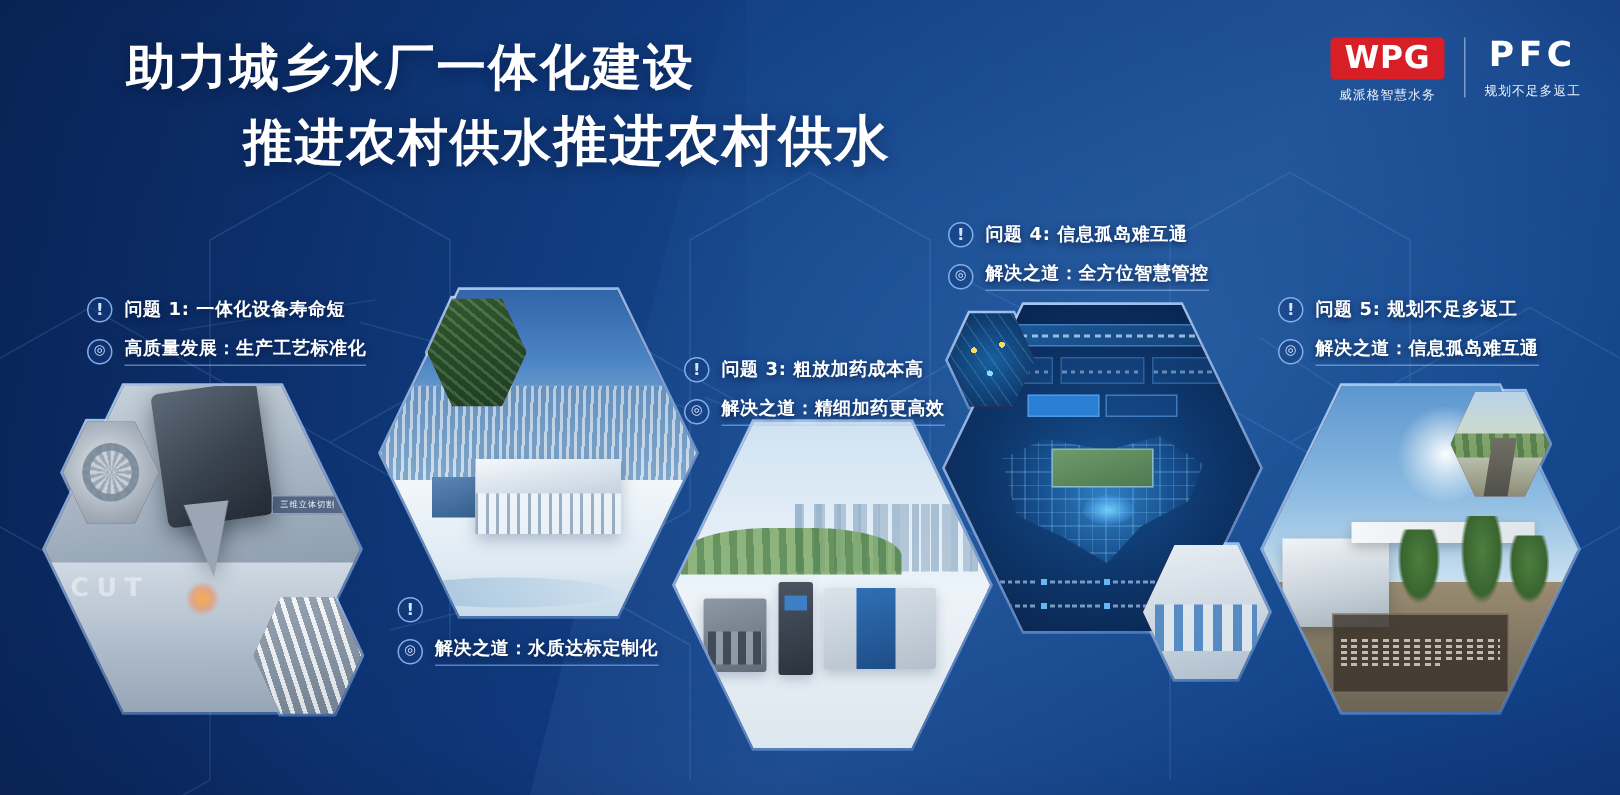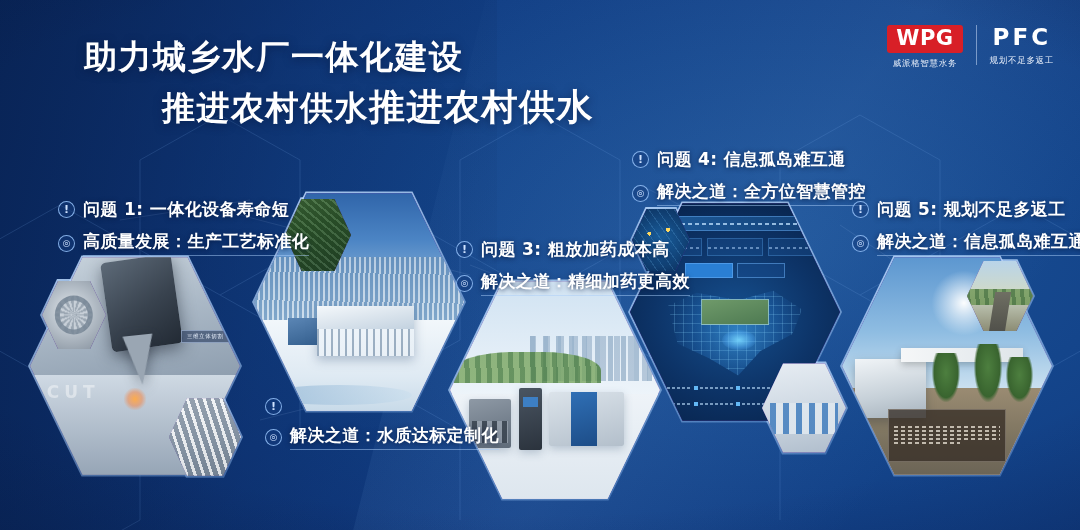--- a/index.html
+++ b/index.html
@@ -49,21 +49,21 @@
     color:#fff; font-weight:bold; font-size:23px; letter-spacing:3px;
     line-height:1.1; font-family:"DejaVu Sans", sans-serif;
   }
   .logo-sub{
     color:#e9f0fb; font-size:8.5px; letter-spacing:.7px; white-space:nowrap;
     font-family:"DejaVu Sans", sans-serif;
   }
   .logo-div{ width:1px; height:40px; background:rgba(200,218,245,.55); }
 
   
-  .title-wrap{ position:absolute; left:84px; top:36px; z-index:30; }
+  .title-wrap{ position:absolute; left:84px; top:24px; z-index:30; }
   .title-l1, .title-l2{
     color:#fff; white-space:nowrap; line-height:1.28;
     font-family:"DejaVu Sans", sans-serif;
     text-shadow:0 2px 9px rgba(3,18,52,.55);
   }
   .title-l1{ font-size:33px; font-weight:bold; letter-spacing:1.5px; }
   .title-l2{ font-size:33px; font-weight:bold; letter-spacing:1.5px; margin-left:78px; margin-top:6px; }
   .title-l2 .emph{ font-size:36px; }
 
   
@@ -72,21 +72,21 @@
   .co-ico{
     width:17px; height:17px; flex:0 0 17px; border-radius:50%;
     border:1px solid rgba(150,195,250,.85);
     display:flex; align-items:center; justify-content:center;
     color:#cfe2ff; font-size:11px; line-height:1; font-weight:bold;
     background:rgba(20,60,125,.5);
     font-family:"DejaVu Sans", sans-serif;
   }
   .co-ico.solve{ font-size:9px; }
   .co-txt{
-    color:#ffffff; font-size:17px; font-weight:bold; letter-spacing:.4px;
+    color:#ffffff; font-size:12px; font-weight:bold; letter-spacing:.4px;
     font-family:"DejaVu Sans", sans-serif;
     text-shadow:0 1px 5px rgba(4,20,56,.75);
   }
   .co-txt.solve{ border-bottom:1px solid rgba(170,205,250,.5); padding-bottom:2px; }
 
   
   #callout-1{ left:58px;  top:198px; }
   #callout-2{ left:265px; top:398px; }
   #callout-3{ left:456px; top:238px; }
   #callout-4{ left:632px; top:148px; }
@@ -97,21 +97,21 @@
     position:absolute;
     clip-path:polygon(25% 1.5%, 75% 1.5%, 100% 50%, 75% 98.5%, 25% 98.5%, 0% 50%);
     overflow:hidden;
   }
   .hex-ring{
     position:absolute;
     clip-path:polygon(25% 1.5%, 75% 1.5%, 100% 50%, 75% 98.5%, 25% 98.5%, 0% 50%);
     background:linear-gradient(160deg, rgba(190,220,255,.9), rgba(120,170,230,.35));
     z-index:5;
   }
-  .hex-inner{ position:absolute; inset:2px; clip-path:inherit; overflow:hidden; background:#4c1d95; }
+  .hex-inner{ position:absolute; inset:2px; clip-path:inherit; overflow:hidden; background:#7f1d1d; }
 
   
   #panel-1{ left:28px; top:252px; width:214px; height:228px; z-index:10; }
   .p1-bg{
     position:absolute; inset:0;
     background:linear-gradient(170deg,#c9d4dd 0%,#aab8c6 30%,#8d9dae 62%,#6d7f92 100%);
   }
   .p1-floor{
     position:absolute; left:0; bottom:0; width:100%; height:46%;
     background:linear-gradient(180deg, rgba(210,220,230,.95), rgba(150,165,182,.95));

